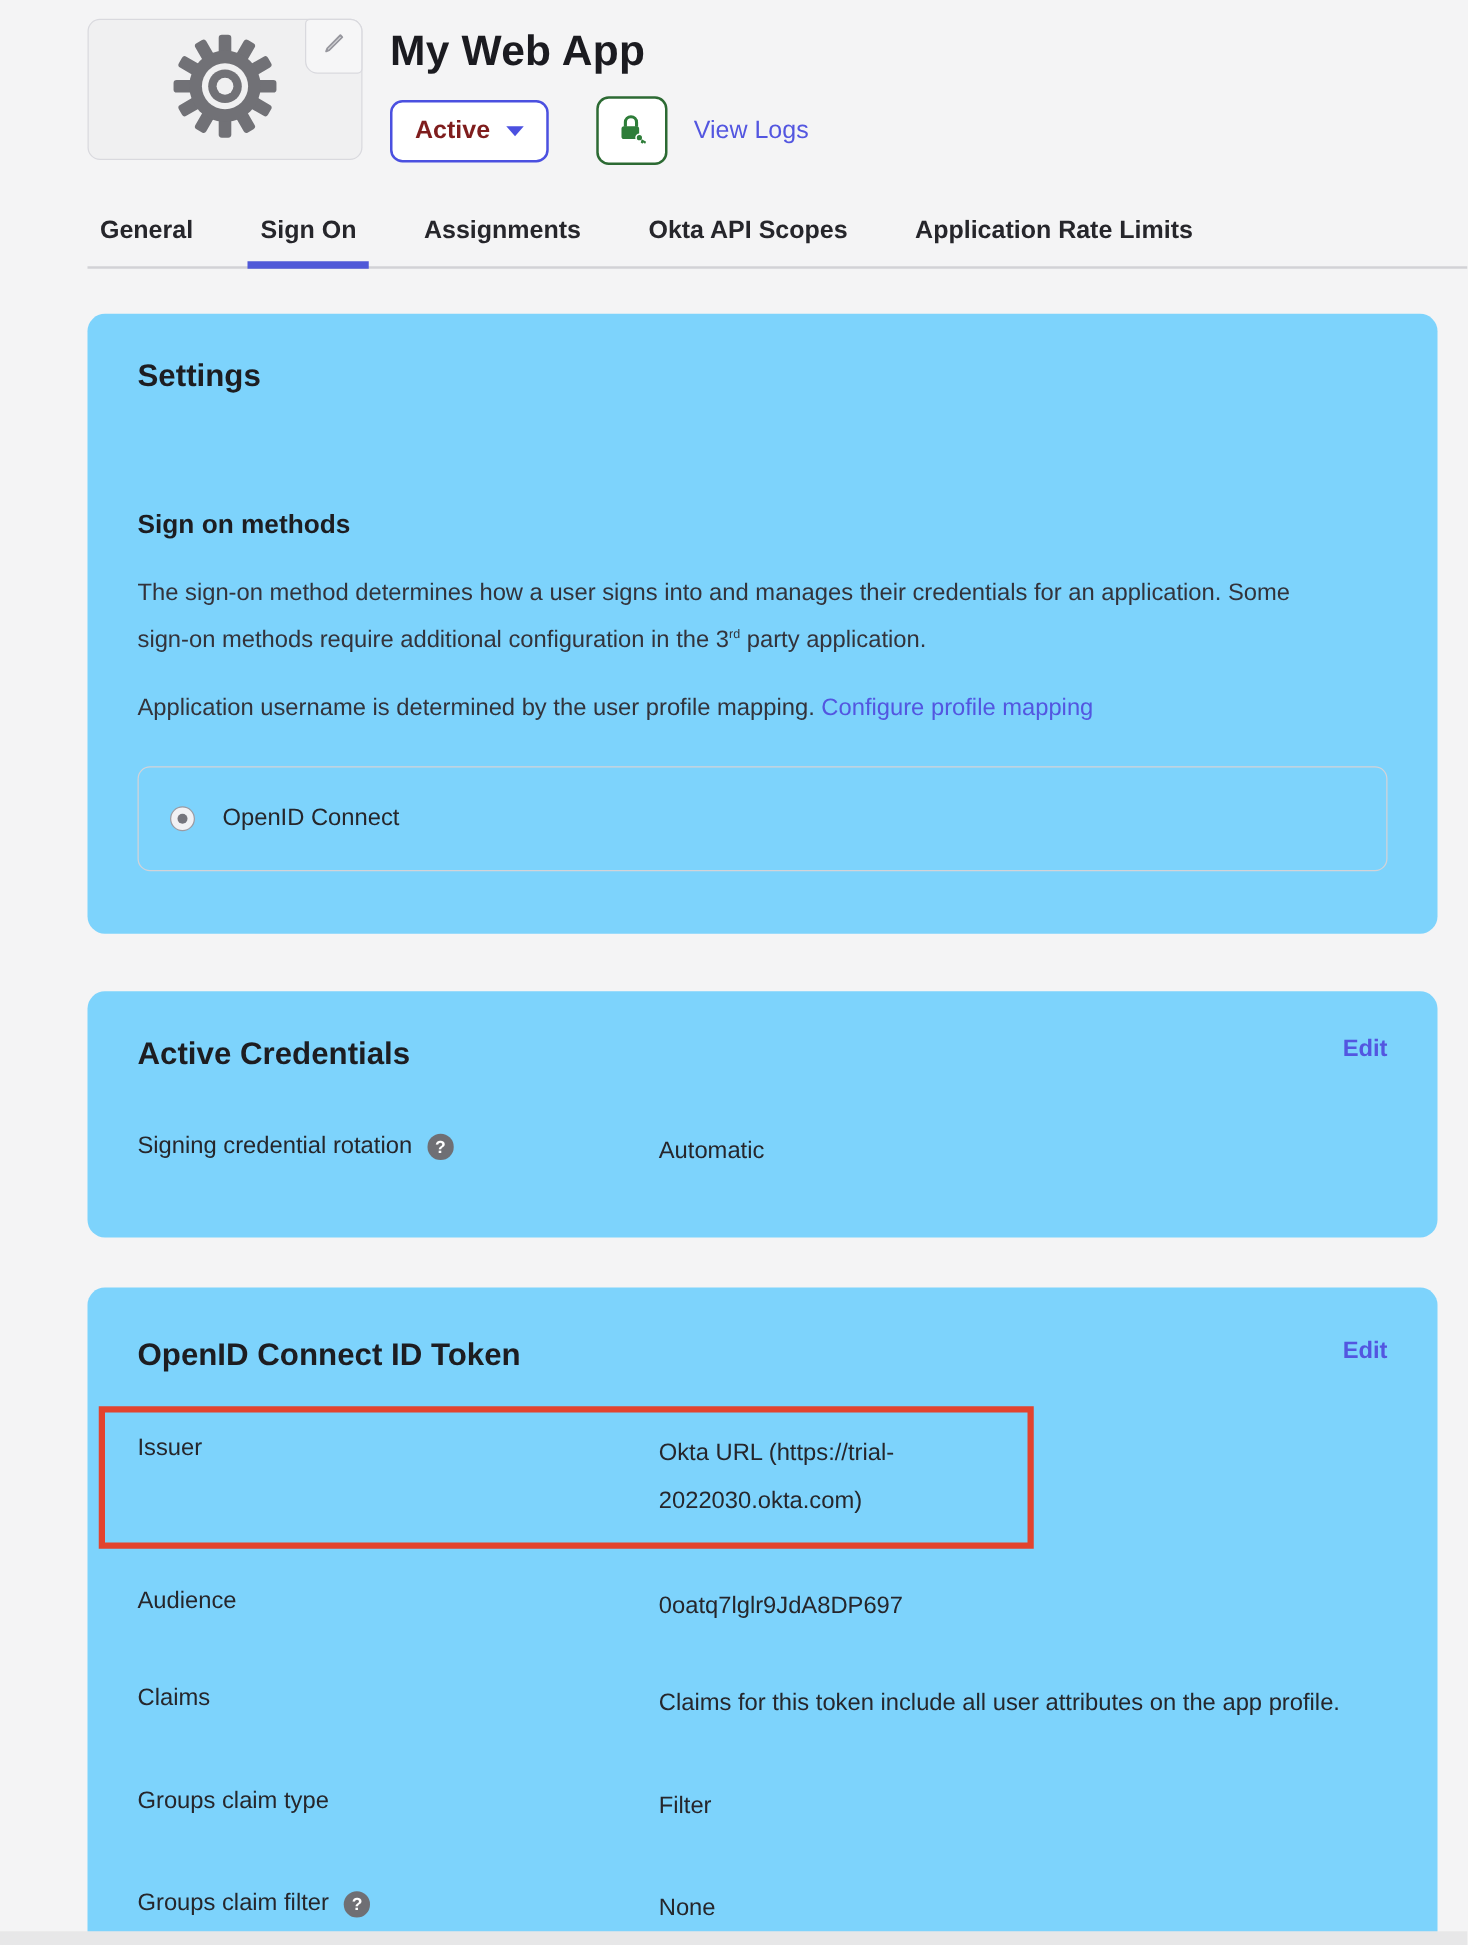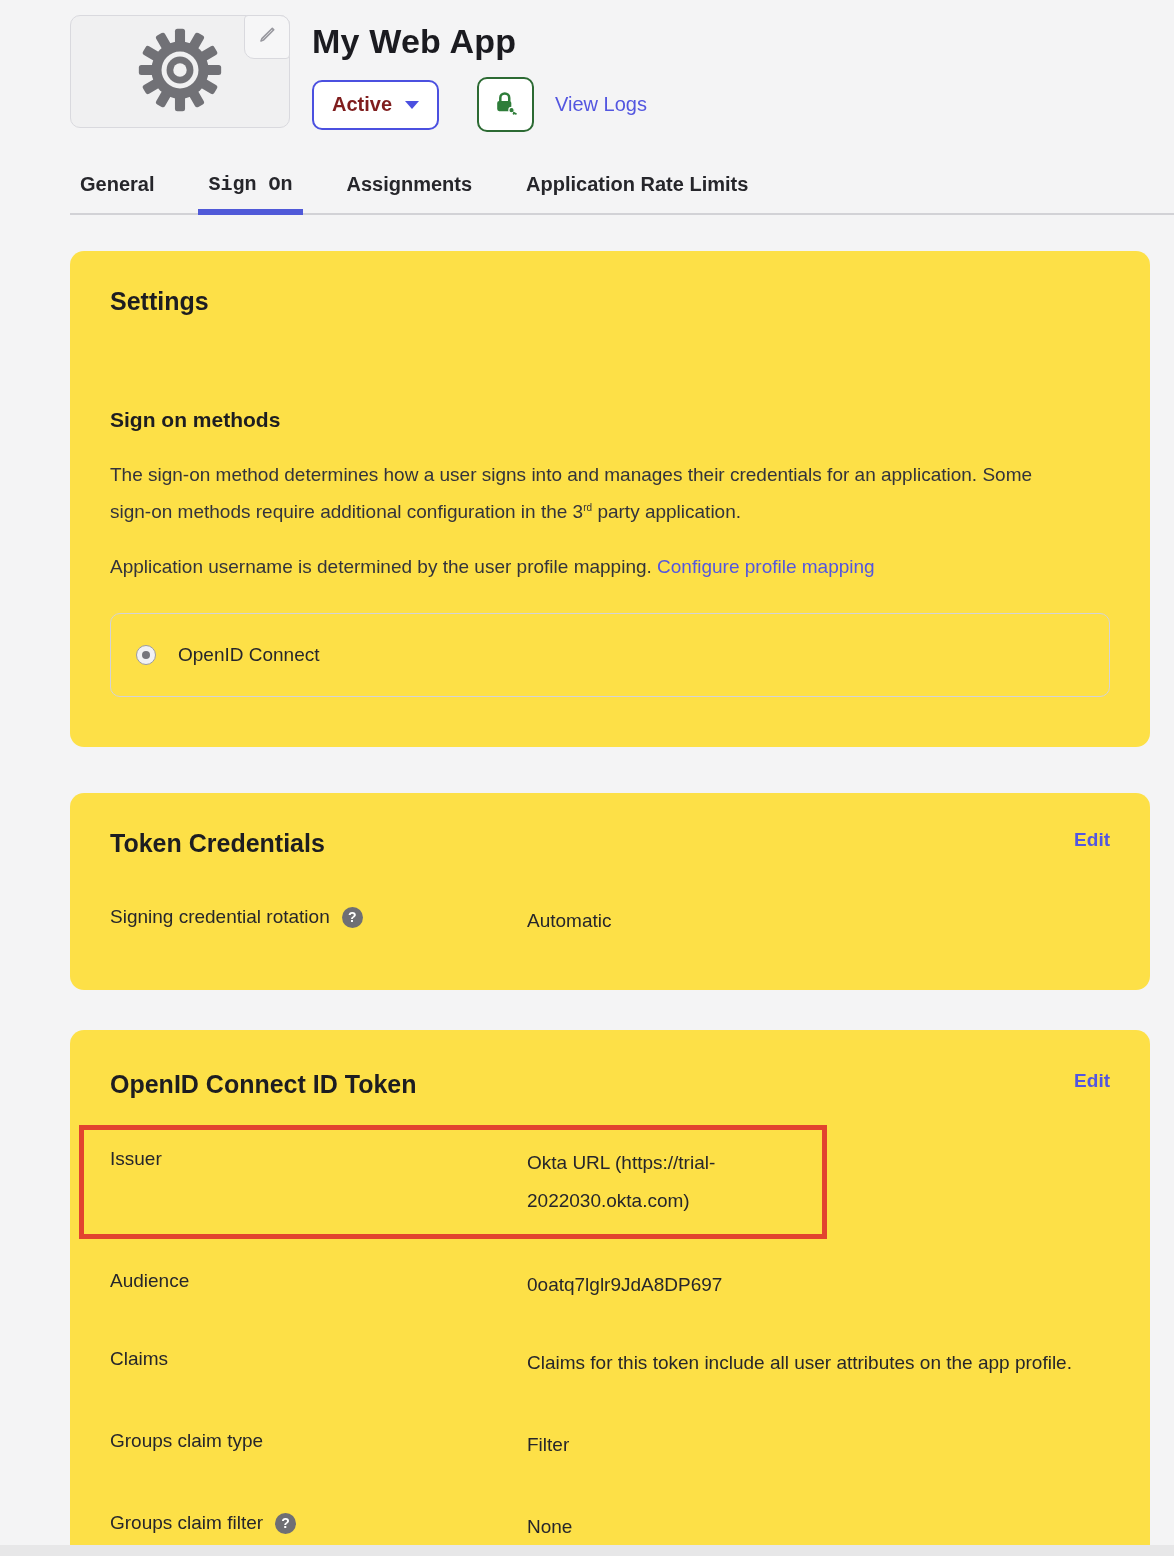--- a/index.html
+++ b/index.html
@@ -48,25 +48,25 @@
   
   .tabs {
     display:flex; gap:34px; margin:30px 0 0 70px;
     border-bottom:2px solid #d2d2d6;
   }
   .tab {
     font-size:20px; font-weight:700; color:#26262b; cursor:pointer;
     padding:11px 10px 13px; border-bottom:6px solid transparent; margin-bottom:-2px;
     white-space:nowrap;
   }
-  .tab.active { border-bottom-color:#5059d8;font-family:Liberation Mono, monospace; }
+  .tab.active { border-bottom-color:#5059d8; }
 
   
   .card {
-    margin:0 24px 0 70px; background:#fde047; border-radius:14px;
+    margin:0 24px 0 70px; background:#7dd3fc; border-radius:14px;
     padding:36px 40px;
   }
   .card-1 { margin-top:36px; padding-bottom:50px; }
   .card-2 { margin-top:46px; padding-bottom:50px; }
   .card-3 { margin-top:40px; padding-top:40px; padding-bottom:80px; }
   .card-head { display:flex; justify-content:space-between; align-items:flex-start; }
   .card-title { font-size:25px; font-weight:600; color:#1d1d21; }
   .edit-link { color:#5356e0; font-size:19px; font-weight:600; text-decoration:none; cursor:pointer; }
 
   .subsection-title { font-size:21px; font-weight:600; margin-top:92px; color:#1d1d21; }
@@ -172,39 +172,40 @@
         </button>
         <a class="view-logs">View Logs</a>
       </div>
     </div>
   </div>
 
   <div class="tabs">
     <div class="tab">General</div>
     <div class="tab active">Sign On</div>
     <div class="tab">Assignments</div>
+    <div class="tab">Okta API Scopes</div>
     <div class="tab">Application Rate Limits</div>
   </div>
 
   <div class="card card-1">
     <div class="card-title">Settings</div>
     <div class="subsection-title">Sign on methods</div>
     <p class="desc"><span>The sign-on method determines how a user signs into and manages their credentials for an application. Some sign-on methods require additional configuration in the 3</span><sup>rd</sup><span> party application.</span></p>
     <p class="desc desc-2"><span>Application username is determined by the user profile mapping. </span><a class="inline-link">Configure profile mapping</a></p>
     <div class="method-box">
       <span class="radio">
           <span class="radio-dot"></span>
         </span>
       <span class="method-label">OpenID Connect</span>
     </div>
   </div>
 
   <div class="card card-2">
     <div class="card-head">
-      <div class="card-title">Token Credentials</div>
+      <div class="card-title">Active Credentials</div>
       <a class="edit-link">Edit</a>
     </div>
     <div class="kv-row row-gap-xl">
       <div class="kv-label">
         <span>Signing credential rotation</span>
         <span class="help-icon">?</span>
       </div>
       <div class="kv-value">Automatic</div>
     </div>
   </div>

